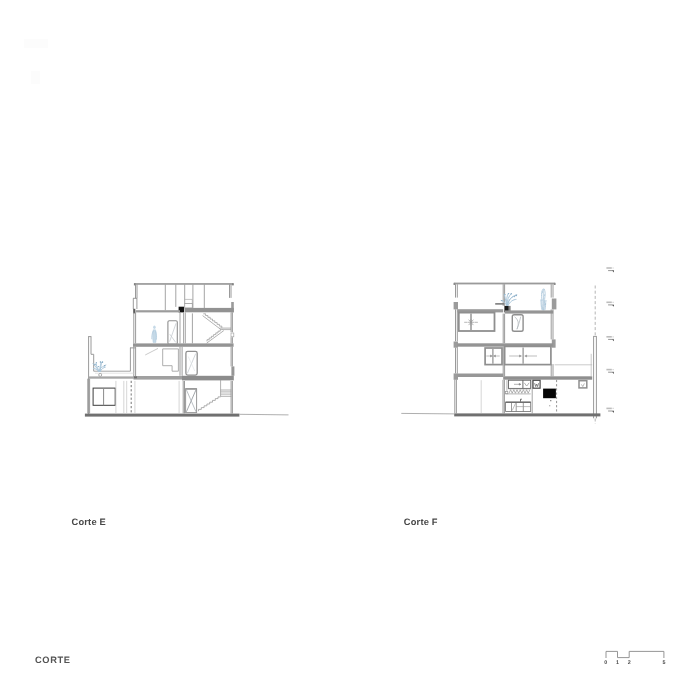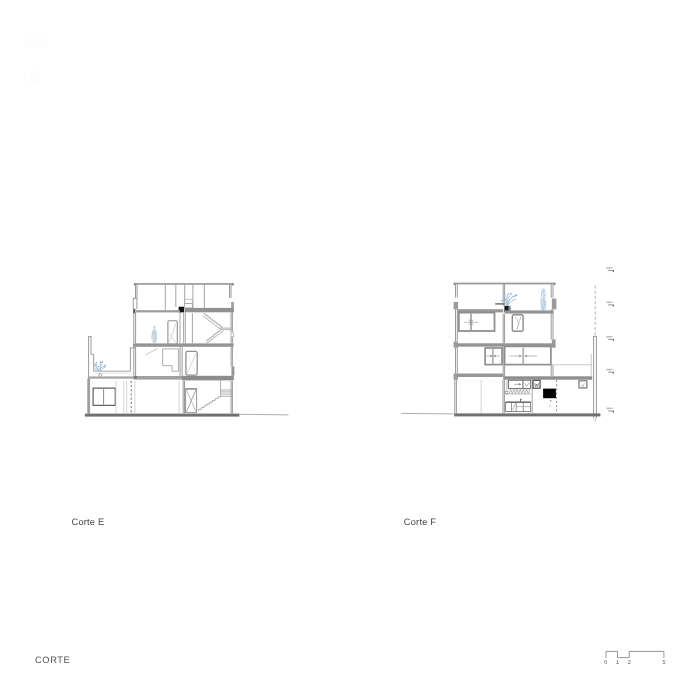--- a/index.html
+++ b/index.html
@@ -1,17 +1,17 @@
 <!DOCTYPE html>
 <html><head>
 <meta charset="utf-8">
 <style>
   html,body{margin:0;padding:0;background:#ffffff;}
   #page{position:relative;width:700px;height:700px;background:#ffffff;overflow:hidden;
-        font-family:"Liberation Sans", sans-serif;}
+        font-family:"Liberation Sans", sans-serif;font-weight:bold;}
   svg{position:absolute;left:0;top:0;-webkit-font-smoothing:antialiased;text-rendering:geometricPrecision;}
 </style>
 </head>
 <body>
 <div id="page">
 <svg width="700" height="700" viewBox="0 0 700 700" fill="none">
 
 <g>
 <rect x="24" y="39" width="24" height="9" fill="#fcfcfc"></rect>
 <rect x="31" y="71" width="9" height="13" fill="#fcfcfc"></rect>

